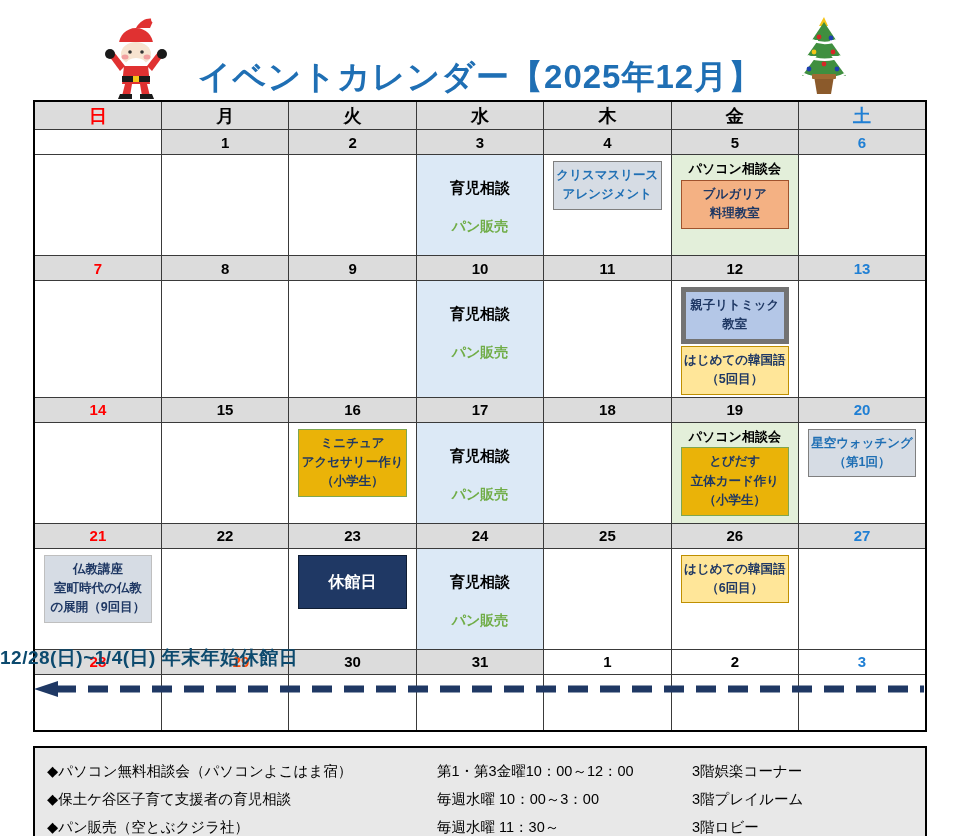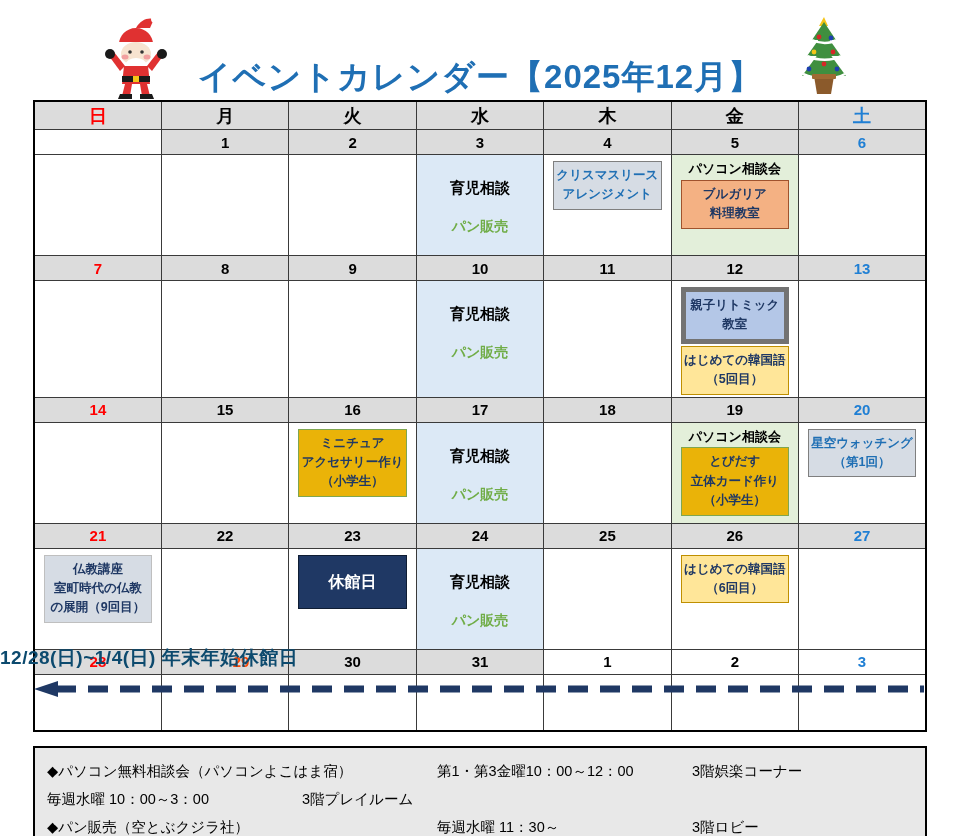--- a/index.html
+++ b/index.html
@@ -420,20 +420,21 @@
     </svg>
   </div>
 
   <div class="legend">
     <div class="legend-row">
       <span class="lg-name">◆パソコン無料相談会（パソコンよこはま宿）</span>
       <span class="lg-time">第1・第3金曜10：00～12：00</span>
       <span class="lg-place">3階娯楽コーナー</span>
     </div>
     <div class="legend-row">
+      <span class="lg-name">◆保土ケ谷区子育て支援者の育児相談</span>
       <span class="lg-time">毎週水曜 10：00～3：00</span>
       <span class="lg-place">3階プレイルーム</span>
     </div>
     <div class="legend-row">
       <span class="lg-name">◆パン販売（空とぶクジラ社）</span>
       <span class="lg-time">毎週水曜 11：30～</span>
       <span class="lg-place">3階ロビー</span>
     </div>
   </div>
 

